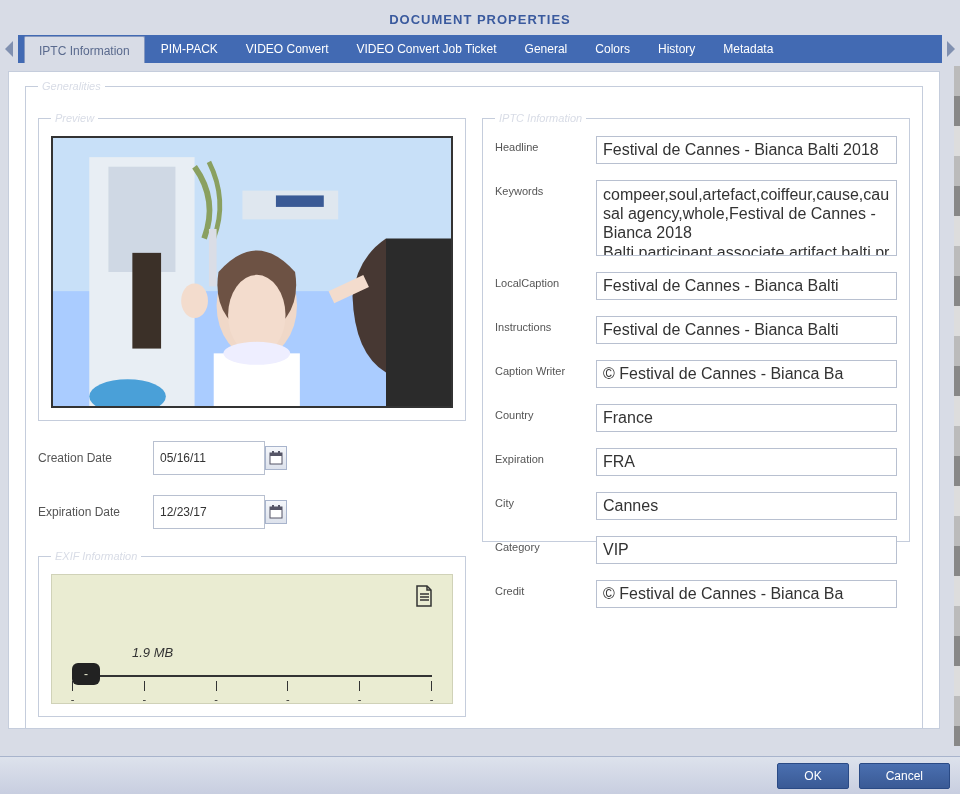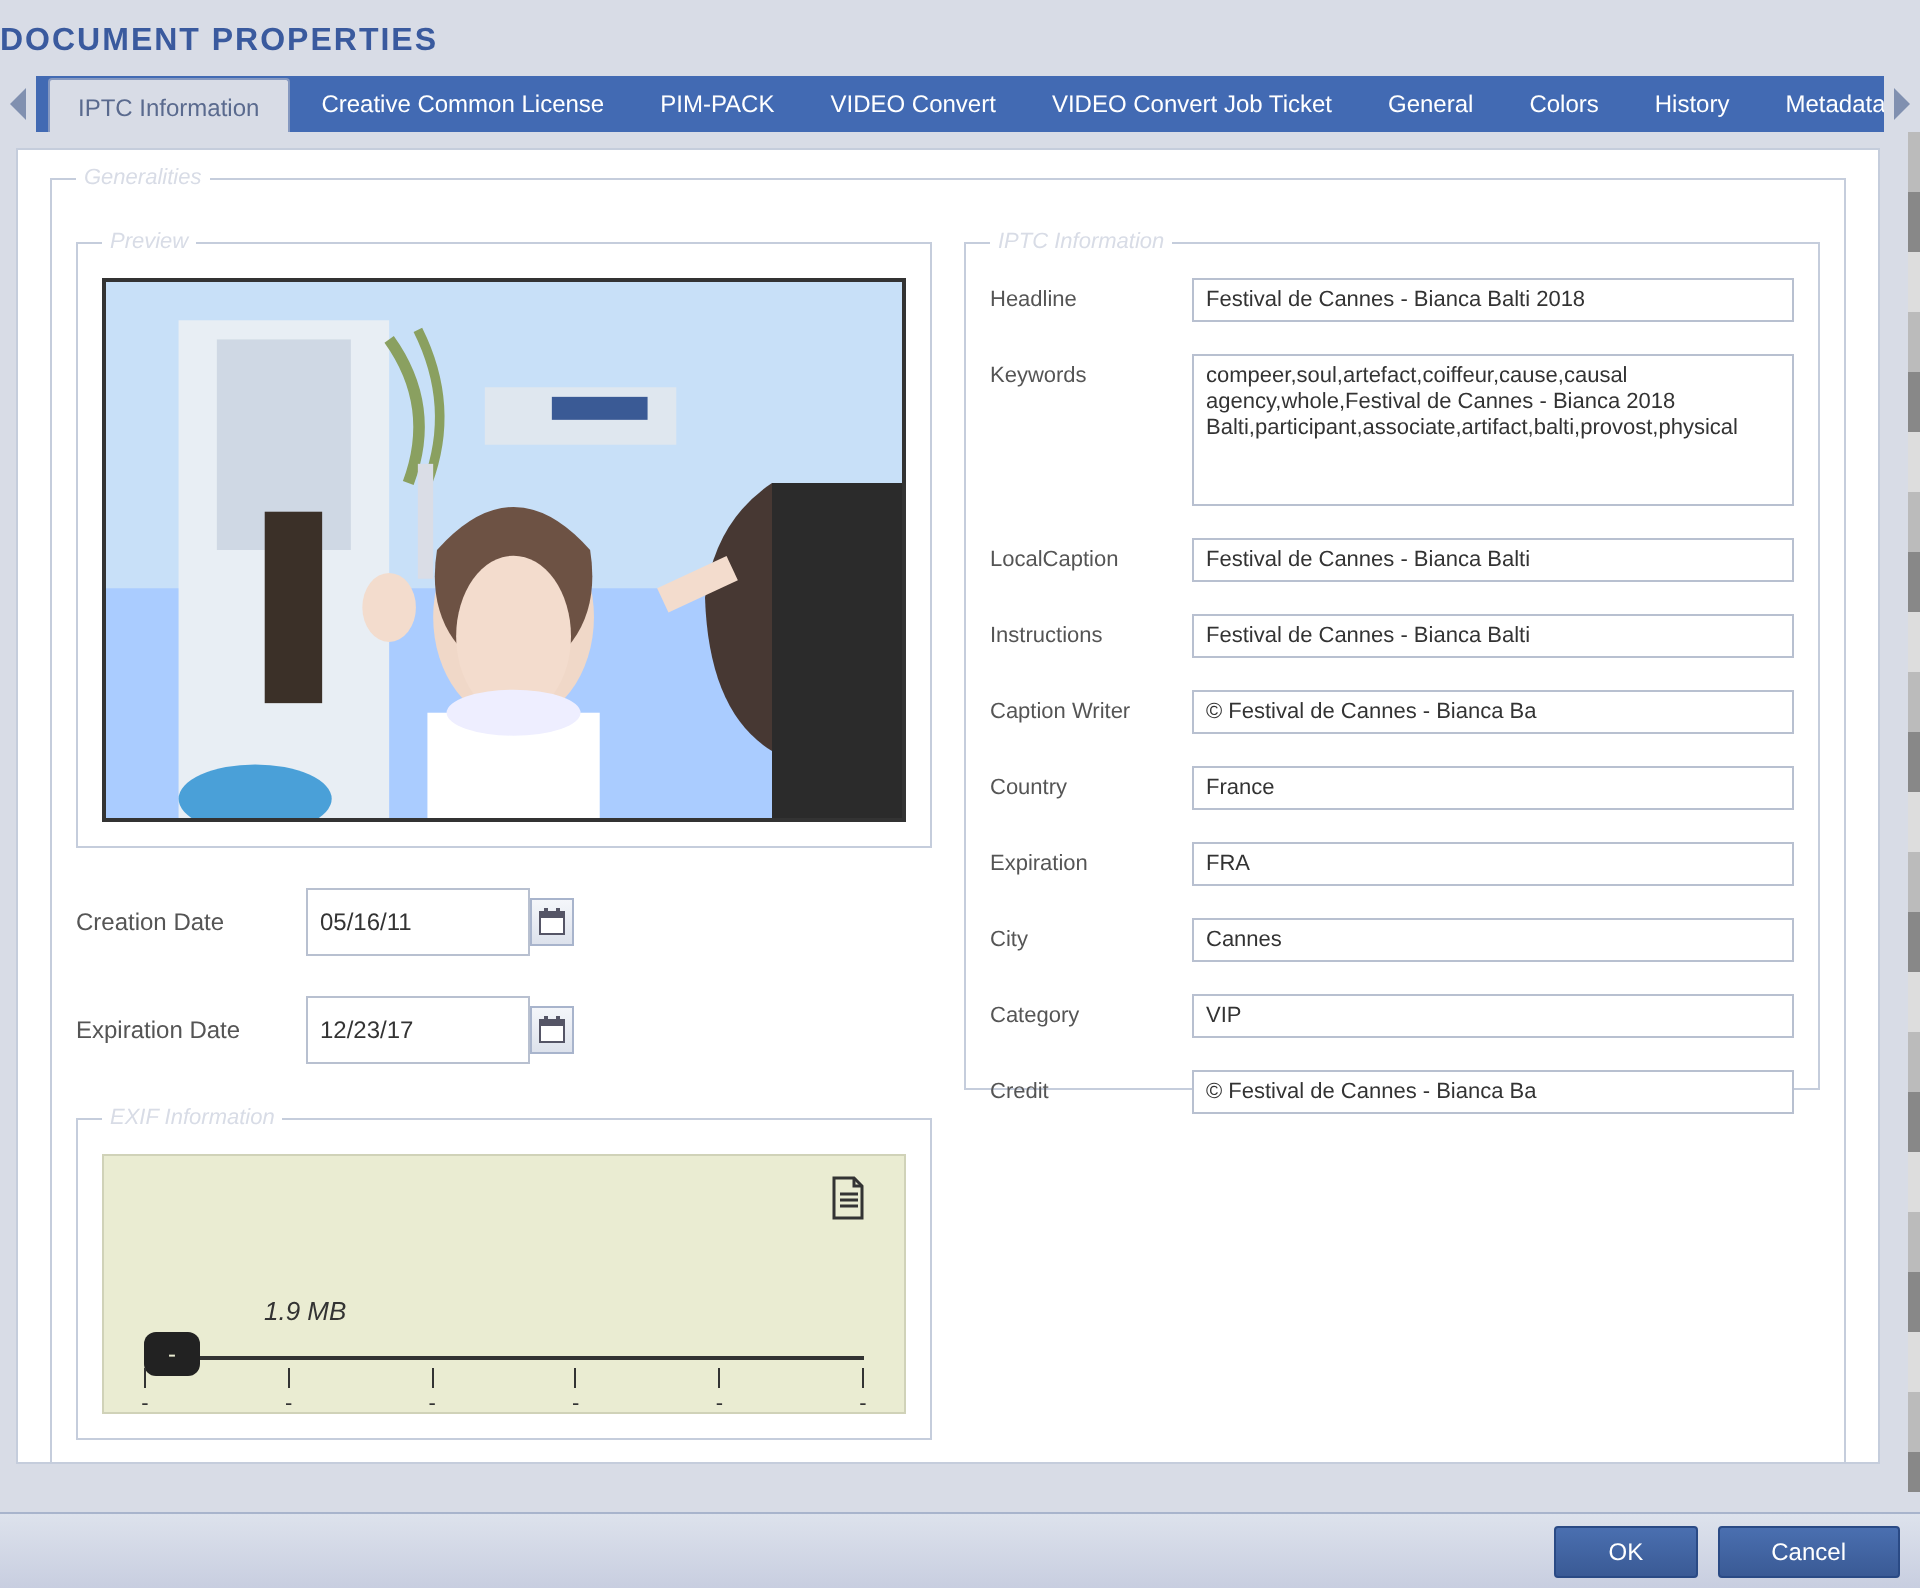--- a/index.html
+++ b/index.html
@@ -1,18 +1,18 @@
 <!DOCTYPE html>
 <html><head>
 <meta charset="utf-8">
 <style>
 * { box-sizing: border-box; margin: 0; padding: 0; font-family: Arial, sans-serif; }
 body { width: 960px; height: 794px; background: #d8dce6; overflow: hidden; position: relative; }
 
-.header { padding: 12px 0 8px; color: #3a5a9e; font-size: 16px; font-weight: bold; letter-spacing: 1px; }
+.header { text-align: center; padding: 12px 0 8px; color: #3a5a9e; font-size: 13px; font-weight: bold; letter-spacing: 1px; }
 
 .tabbar-row { display: flex; align-items: center; height: 28px; }
 .nav-arrow { width: 18px; height: 28px; display: flex; align-items: center; justify-content: center; cursor: pointer; }
 .nav-arrow svg { width: 12px; height: 20px; fill: #8090b0; }
 .tabbar { flex: 1; display: flex; background: #426ab3; height: 28px; align-items: center; overflow: hidden; }
 .tab { padding: 0 14px; height: 28px; line-height: 28px; color: #fff; font-size: 12px; cursor: pointer; white-space: nowrap; }
 .tab.active { background: #d8dce6; color: #5a6a8e; border: 1px solid #8598c0; border-bottom: none; margin: 2px 2px 0 6px; border-radius: 2px 2px 0 0; }
 
 .main-panel { margin: 8px 20px 0 8px; background: #fff; border: 1px solid #c5cddc; padding: 0 16px 16px 16px; height: 658px; position: relative; overflow: hidden; }
 
@@ -29,21 +29,21 @@
 .form-row label { width: 115px; font-size: 12px; color: #555; }
 .stars { display: flex; align-items: center; }
 .stars-display { background: #fff; border: 1px solid #b8c0d0; height: 24px; width: 112px; padding: 0 6px; display: flex; align-items: center; font-size: 15px; letter-spacing: -1px; color: #000; }
 .spinner { width: 18px; height: 24px; background: linear-gradient(#f4f6fa, #dde2ec); border: 1px solid #a8b4cc; display: flex; flex-direction: column; align-items: center; justify-content: center; font-size: 10px; color: #556; cursor: pointer; }
 .date-input { background: #fff; border: 1px solid #b8c0d0; height: 24px; width: 112px; padding: 16px 6px; font-size: 12px; color: #333; }
 .cal-btn { width: 22px; height: 24px; background: linear-gradient(#f4f6fa, #dde2ec); border: 1px solid #a8b4cc; display: flex; align-items: center; justify-content: center; cursor: pointer; }
 .cal-btn svg { width: 14px; height: 14px; fill: #556; }
 
 .iptc-grid { display: grid; grid-template-columns: 85px 1fr; column-gap: 6px; row-gap: 10px; align-items: start; gap: 16px; }
 .iptc-grid label { font-size: 11px; color: #555; padding-top: 5px; }
-.iptc-grid input, .iptc-grid textarea { width: 100%; border: 1px solid #b8c0d0; padding: 4px 6px; font-size: 11px; color: #333; font-family: Arial, sans-serif; }
+.iptc-grid input, .iptc-grid textarea { width: 100%; border: 1px solid #b8c0d0; padding: 4px 6px; font-size: 16px; color: #333; font-family: Arial, sans-serif; }
 .iptc-grid textarea { resize: none; height: 76px; line-height: 1.2; }
 
 .exif-box { background: #eaecd2; height: 130px; position: relative; border: 1px solid #d0d2b8; }
 .doc-icon { position: absolute; top: 10px; right: 18px; width: 20px; height: 22px; }
 .doc-icon svg { width: 20px; height: 22px; fill: none; stroke: #333; stroke-width: 1.5; }
 .slider-area { position: absolute; left: 20px; right: 20px; bottom: 12px; }
 .slider-track { height: 2px; background: #333; position: relative; margin-bottom: 4px; }
 .slider-handle { position: absolute; left: 0; top: -12px; width: 28px; height: 22px; background: #222; border-radius: 6px; color: #eaecd2; font-size: 12px; display: flex; align-items: center; justify-content: center; }
 .size-text { position: absolute; left: 60px; top: -30px; font-size: 13px; color: #333; font-style: italic; }
 .ticks { display: flex; justify-content: space-between; position: relative; }
@@ -61,21 +61,20 @@
 <div class="header">DOCUMENT PROPERTIES</div>
 
 <div class="tabbar-row">
   <div class="nav-arrow">
     <svg viewBox="0 0 12 20">
         <path d="M10 2 L2 10 L10 18 Z"></path>
       </svg>
   </div>
   <div class="tabbar">
     <div class="tab active">IPTC Information</div>
-    <div class="tab">Creative Common License</div>
     <div class="tab">PIM-PACK</div>
     <div class="tab">VIDEO Convert</div>
     <div class="tab">VIDEO Convert Job Ticket</div>
     <div class="tab">General</div>
     <div class="tab">Colors</div>
     <div class="tab">History</div>
     <div class="tab">Metadata</div>
 
   </div>
   <div class="nav-arrow">

